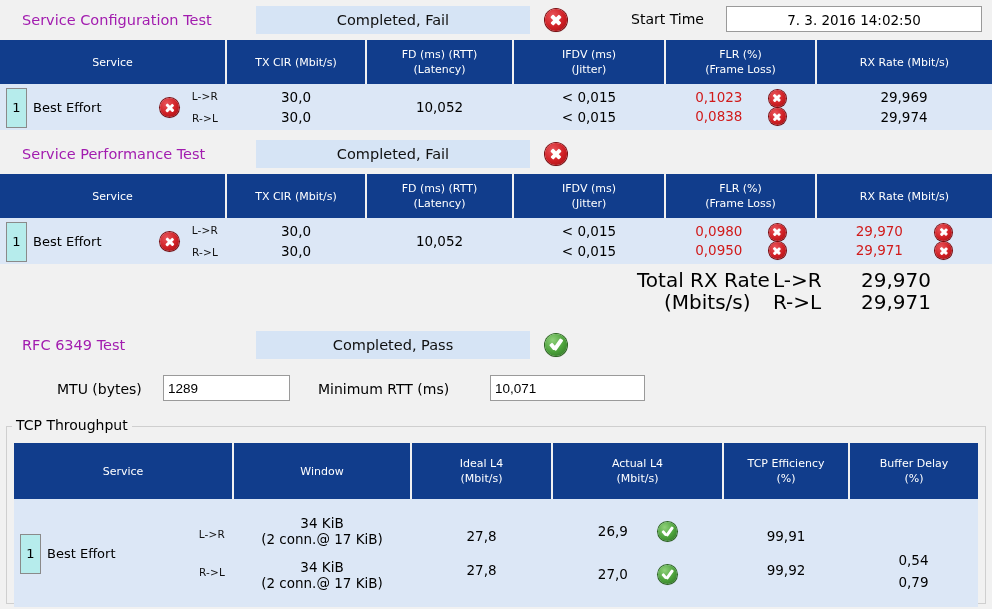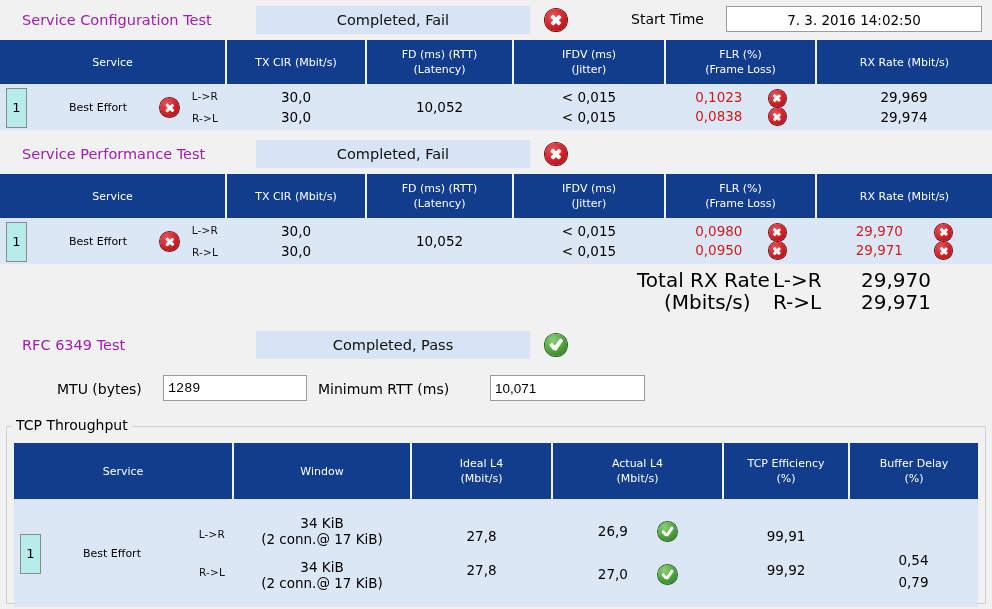--- a/index.html
+++ b/index.html
@@ -109,23 +109,22 @@
     background: #b6ecec;
     border: 1px solid #8a8a8a;
     font-size: 13px;
     line-height: 38px;
     text-align: center;
     color: #000;
   }
   .svc-name {
     position: absolute; left: 33px; top: 50%;
     transform: translateY(-50%);
-    font-size: 11px;
+    font-size: 13px;
     white-space: nowrap;
-    margin-left: 36px;
   }
   .svc-icon { position: absolute; }
   .dir-lbl {
     position: absolute; right: 8px;
     font-size: 10.5px;
     color: #111;
     letter-spacing: .2px;
   }
   .dir-top { top: 6px; }
   .dir-bot { bottom: 6px; }
@@ -371,21 +370,21 @@
 
 <div class="abs sec-title" style="left:22px; top:337px;">RFC 6349 Test</div>
 
 <div class="abs status-box" style="left:256px; top:331px; width:274px; height:28px;">Completed, Pass</div>
 
 <div class="abs" style="left:545px; top:334px;">
   <span class="ico ico-pass" style="width:22px;height:22px;"></span>
 </div>
 
 <div class="abs lbl" style="left:57px; top:381px;">MTU (bytes)</div>
-<input class="abs field" style="left: 163px; top: 375px; width: 144px; height: 26px; font-family: Liberation Mono, monospace;" value="1289">
+<input class="abs field" style="left: 163px; top: 375px; width: 127px; height: 26px;" value="1289">
 
 <div class="abs lbl" style="left:318px; top:381px;">Minimum RTT (ms)</div>
 <input class="abs field" style="left: 490px; top: 375px; width: 155px; height: 26px;" value="10,071">
 
 <div class="abs groupbox" style="left:6px; top:426px; width:980px; height:178px;"></div>
 <div class="abs groupbox-title" style="left:12px; top:417px;">TCP Throughput</div>
 
 <table class="tbl abs" style="left:14px; top:443px; width:964px;">
   <colgroup>
     <col style="width:219px">

